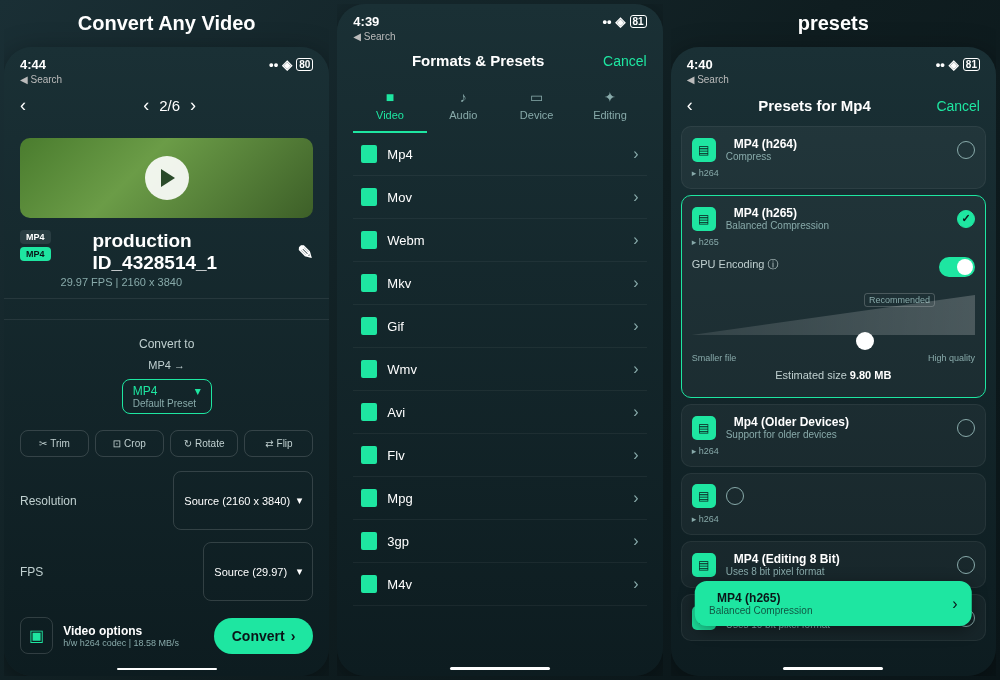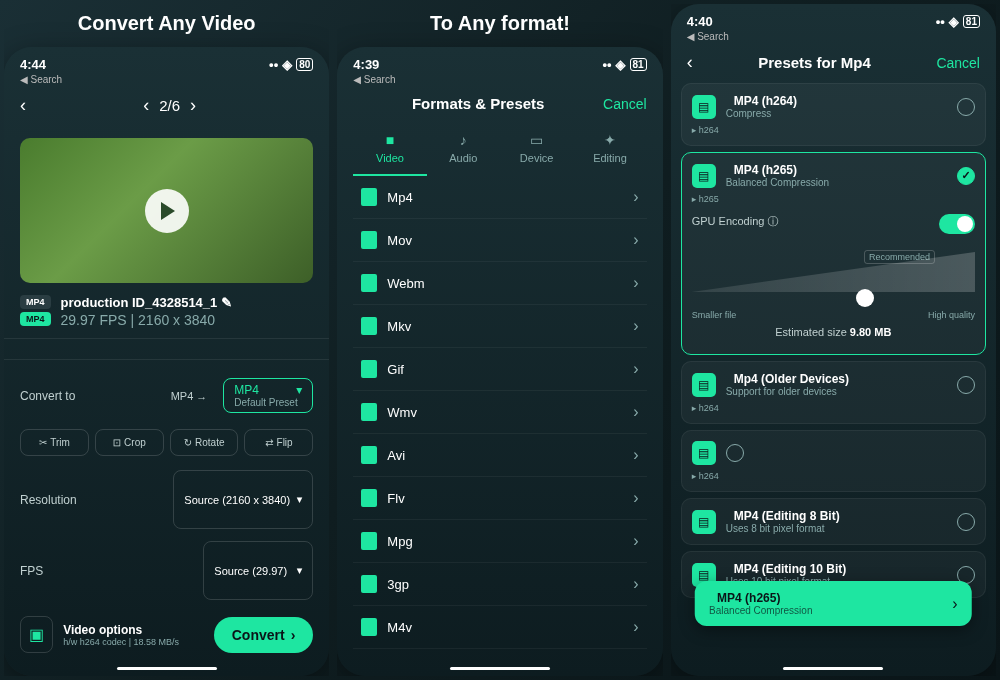--- a/index.html
+++ b/index.html
@@ -115,22 +115,22 @@
   background: #1ee6a1;
   color: #0a1518;
   font-size: 9px;
   font-weight: 700;
   padding: 2px 6px;
   border-radius: 4px;
   text-align: center;
 }
 .badge.dark { background: #2a3d42; color: #fff; }
 .file-text { color: #fff; }
-.file-name { font-size: 13px; font-weight: 600; display: flex; align-items: center; gap: 4px; }
-.file-meta { font-size: 14px; color: #8aa; margin-top: 2px; }
+.file-name { font-size: 19px; font-weight: 600; display: flex; align-items: center; gap: 4px; margin-left: 32px; }
+.file-meta { font-size: 11px; color: #8aa; margin-top: 2px; }
 .divider { height: 1px; background: rgba(255,255,255,0.08); margin: 10px 0; }
 .row {
   display: flex;
   justify-content: space-between;
   align-items: center;
   padding: 6px 16px;
 }
 .row-label { color: #c0d0d0; font-size: 12px; }
 .apply-btn {
   background: #1ee6a1;
@@ -138,21 +138,22 @@
   font-size: 12px;
   font-weight: 700;
   padding: 8px 14px;
   border-radius: 8px;
   cursor: pointer;
 }
 .convert-to-row {
   display: flex;
   align-items: center;
   padding: 8px 16px;
-  gap: 16px;
+  gap: 8px;
+  flex-direction: column;
 }
 .convert-label { color: #c0d0d0; font-size: 12px; flex: 1; }
 .format-arrow { color: #c0d0d0; font-size: 11px; }
 .format-select {
   border: 1px solid #1ee6a1;
   border-radius: 8px;
   padding: 4px 10px;
   color: #1ee6a1;
   font-size: 12px;
   display: flex;
@@ -468,21 +469,20 @@
       <div class="convert-btn">
           <span>Convert</span>
           <span>›</span>
         </div>
     </div>
     <div class="home-indicator"></div>
   </div>
 </div>
 
 <div class="panel">
-  <div class="panel-title">To Any format!</div>
   <div class="phone">
     <div class="status-bar">
       <span>4:39</span>
       <div class="status-right">
         <span>••</span>
         <span>◈</span>
         <span class="battery">81</span>
       </div>
     </div>
     <div class="back-search">◀ <span>Search</span></div>
@@ -564,20 +564,21 @@
           <div class="file-icon"></div>
     <span class="format-name">M4v</span>
     <span class="chev-r">›</span>
         </div>
       </div>
     <div class="home-indicator"></div>
   </div>
 </div>
 
 <div class="panel">
+  <div class="panel-title">presets</div>
   <div class="phone">
     <div class="status-bar">
       <span>4:40</span>
       <div class="status-right">
         <span>••</span>
         <span>◈</span>
         <span class="battery">81</span>
       </div>
     </div>
     <div class="back-search">◀ <span>Search</span></div>

